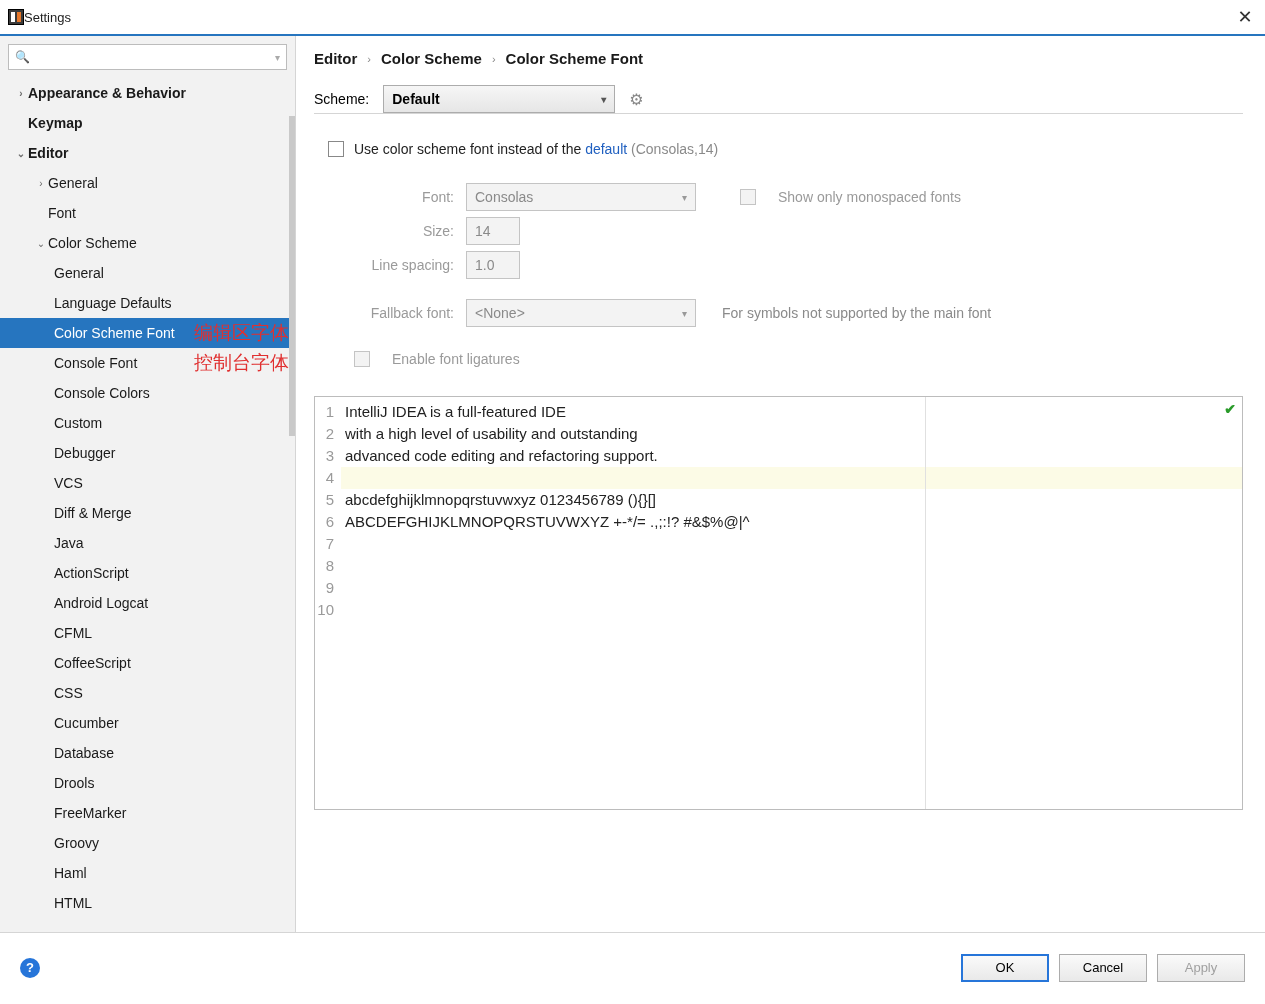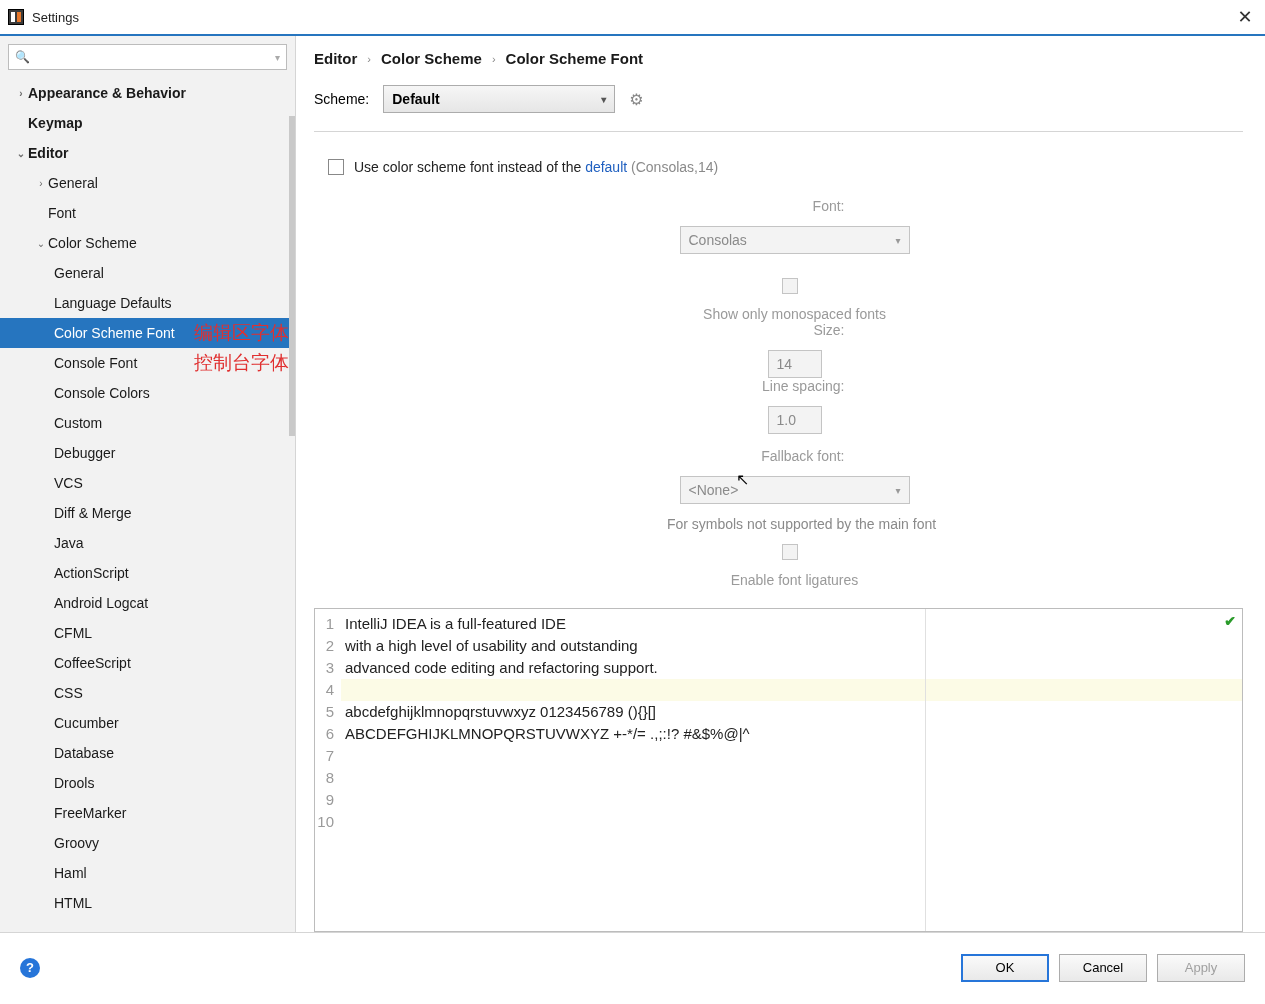--- a/index.html
+++ b/index.html
@@ -1,19 +1,19 @@
 <!DOCTYPE html>
 <html><head>
 <meta charset="utf-8">
 <style>
 * { box-sizing: border-box; margin: 0; padding: 0; font-family: "Segoe UI", Arial, sans-serif; }
 html, body { width: 1265px; height: 1004px; overflow: hidden; background: #fff; }
 
 .titlebar { height: 36px; border-bottom: 2px solid #2675bf; display: flex; align-items: center; padding: 0 8px; justify-content: space-between; background: #fff; }
-.titlebar-left { display: flex; align-items: center; gap: 8px; }
+.titlebar-left { display: flex; align-items: center; }
 .app-icon { width: 16px; height: 16px; background: #3b3b3b; border: 1px solid #000; position: relative; }
 .app-icon::before { content: ""; position: absolute; left: 2px; top: 2px; width: 4px; height: 10px; background: #fff; }
 .app-icon::after { content: ""; position: absolute; right: 2px; top: 2px; width: 4px; height: 10px; background: #e8782a; }
 .titlebar-title { font-size: 13px; color: #222; }
 .close-x { font-size: 18px; color: #333; width: 24px; text-align: center; cursor: pointer; }
 
 .body-area { display: flex; height: 896px; }
 
 .sidebar { width: 296px; background: #f2f2f2; border-right: 1px solid #d5d5d5; display: flex; flex-direction: column; }
 .search-wrap { padding: 8px; }
@@ -29,35 +29,35 @@
 .tree-item.lvl2 { padding-left: 54px; }
 .tree-item.selected { background: #2675bf; color: #fff; }
 .annotation { color: #e03030; font-size: 19px; margin-left: auto; padding-right: 6px; font-weight: normal; }
 
 .scroll-hint { position: absolute; right: 0; top: 80px; width: 6px; height: 320px; background: #c9c9c9; }
 
 .main { flex: 1; background: #fff; display: flex; flex-direction: column; padding: 14px 22px 0 18px; position: relative; }
 .breadcrumb { font-size: 15px; font-weight: 600; color: #1a1a1a; display: flex; align-items: center; gap: 10px; }
 .breadcrumb .sep { color: #888; font-size: 11px; font-weight: normal; }
 
-.scheme-row { display: flex; align-items: center; gap: 14px; margin-top: 18px; padding-bottom: 18px; border-bottom: 1px solid #d5d5d5; }
+.scheme-row { display: flex; align-items: center; gap: 14px; margin-top: 18px; padding-bottom: 0; border-bottom: 1px solid #d5d5d5; }
 .scheme-label { font-size: 14px; }
 .scheme-select { flex: 0 0 232px; height: 28px; border: 1px solid #acacac; background: linear-gradient(#f6f6f6,#e6e6e6); padding: 0 8px; display: flex; align-items: center; justify-content: space-between; font-size: 14px; font-weight: 600; }
 .scheme-select .caret { color: #555; font-size: 10px; }
 .gear { color: #888; font-size: 16px; cursor: pointer; }
 
 .section { padding: 18px 8px 0 14px; }
 .row { display: flex; align-items: center; min-height: 34px; font-size: 14px; color: #222; text-align: right; }
 .row.disabled { color: #9a9a9a; }
 .chk { width: 16px; height: 16px; border: 1px solid #888; margin-right: 10px; background: #fff; flex-shrink: 0; }
 .chk.disabled { border-color: #c4c4c4; background: #f3f3f3; }
 .link { color: #2060c0; }
 .muted { color: #8a8a8a; }
 
-.form-grid .row { gap: 12px; flex-direction: column; }
+.form-grid .row { gap: 12px; }
 .form-label { width: 100px; color: #9a9a9a; font-size: 14px; }
 .field { height: 28px; border: 1px solid #c4c4c4; background: #f3f3f3; color: #8a8a8a; padding: 0 8px; display: flex; align-items: center; justify-content: space-between; font-size: 14px; }
 .field .caret { font-size: 10px; color: #999; }
 .field.w230 { width: 230px; }
 .field.w54 { width: 54px; }
 .note { color: #8a8a8a; font-size: 14px; margin-left: 14px; }
 
 .cursor-arrow { position: absolute; left: 440px; top: 434px; font-size: 16px; color: #000; }
 
 .preview { margin-top: 20px; border: 1px solid #bcbcbc; height: 414px; background: #fff; display: flex; font-family: Consolas, monospace; font-size: 15px; position: relative; }

